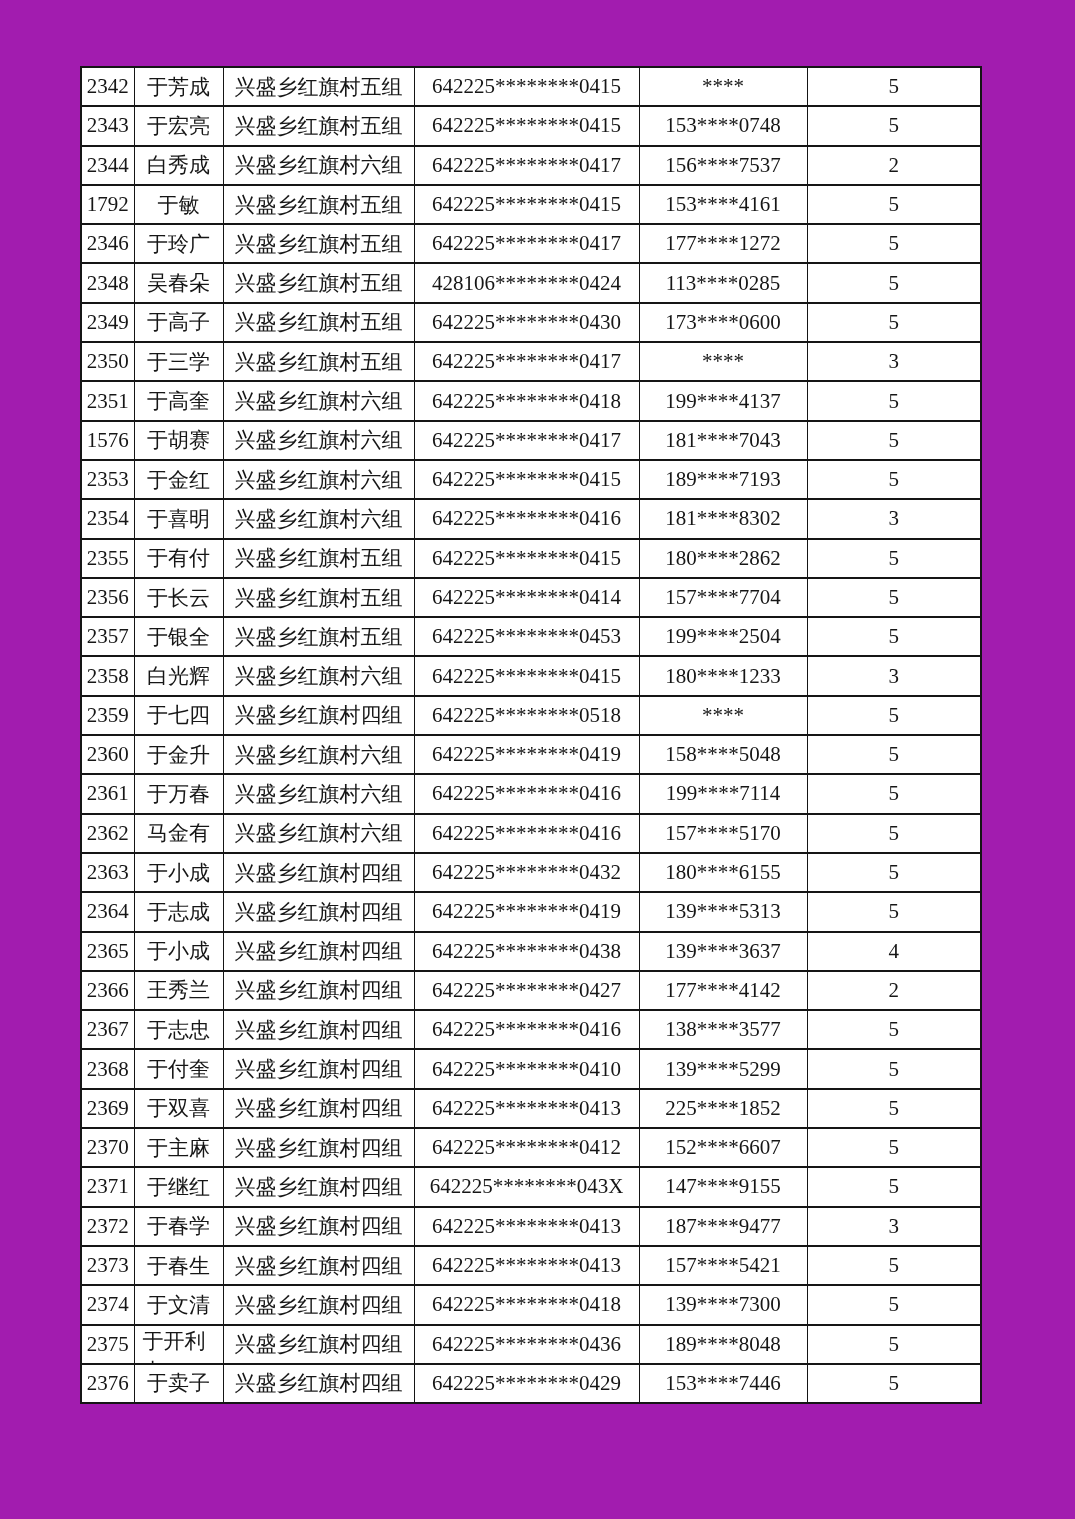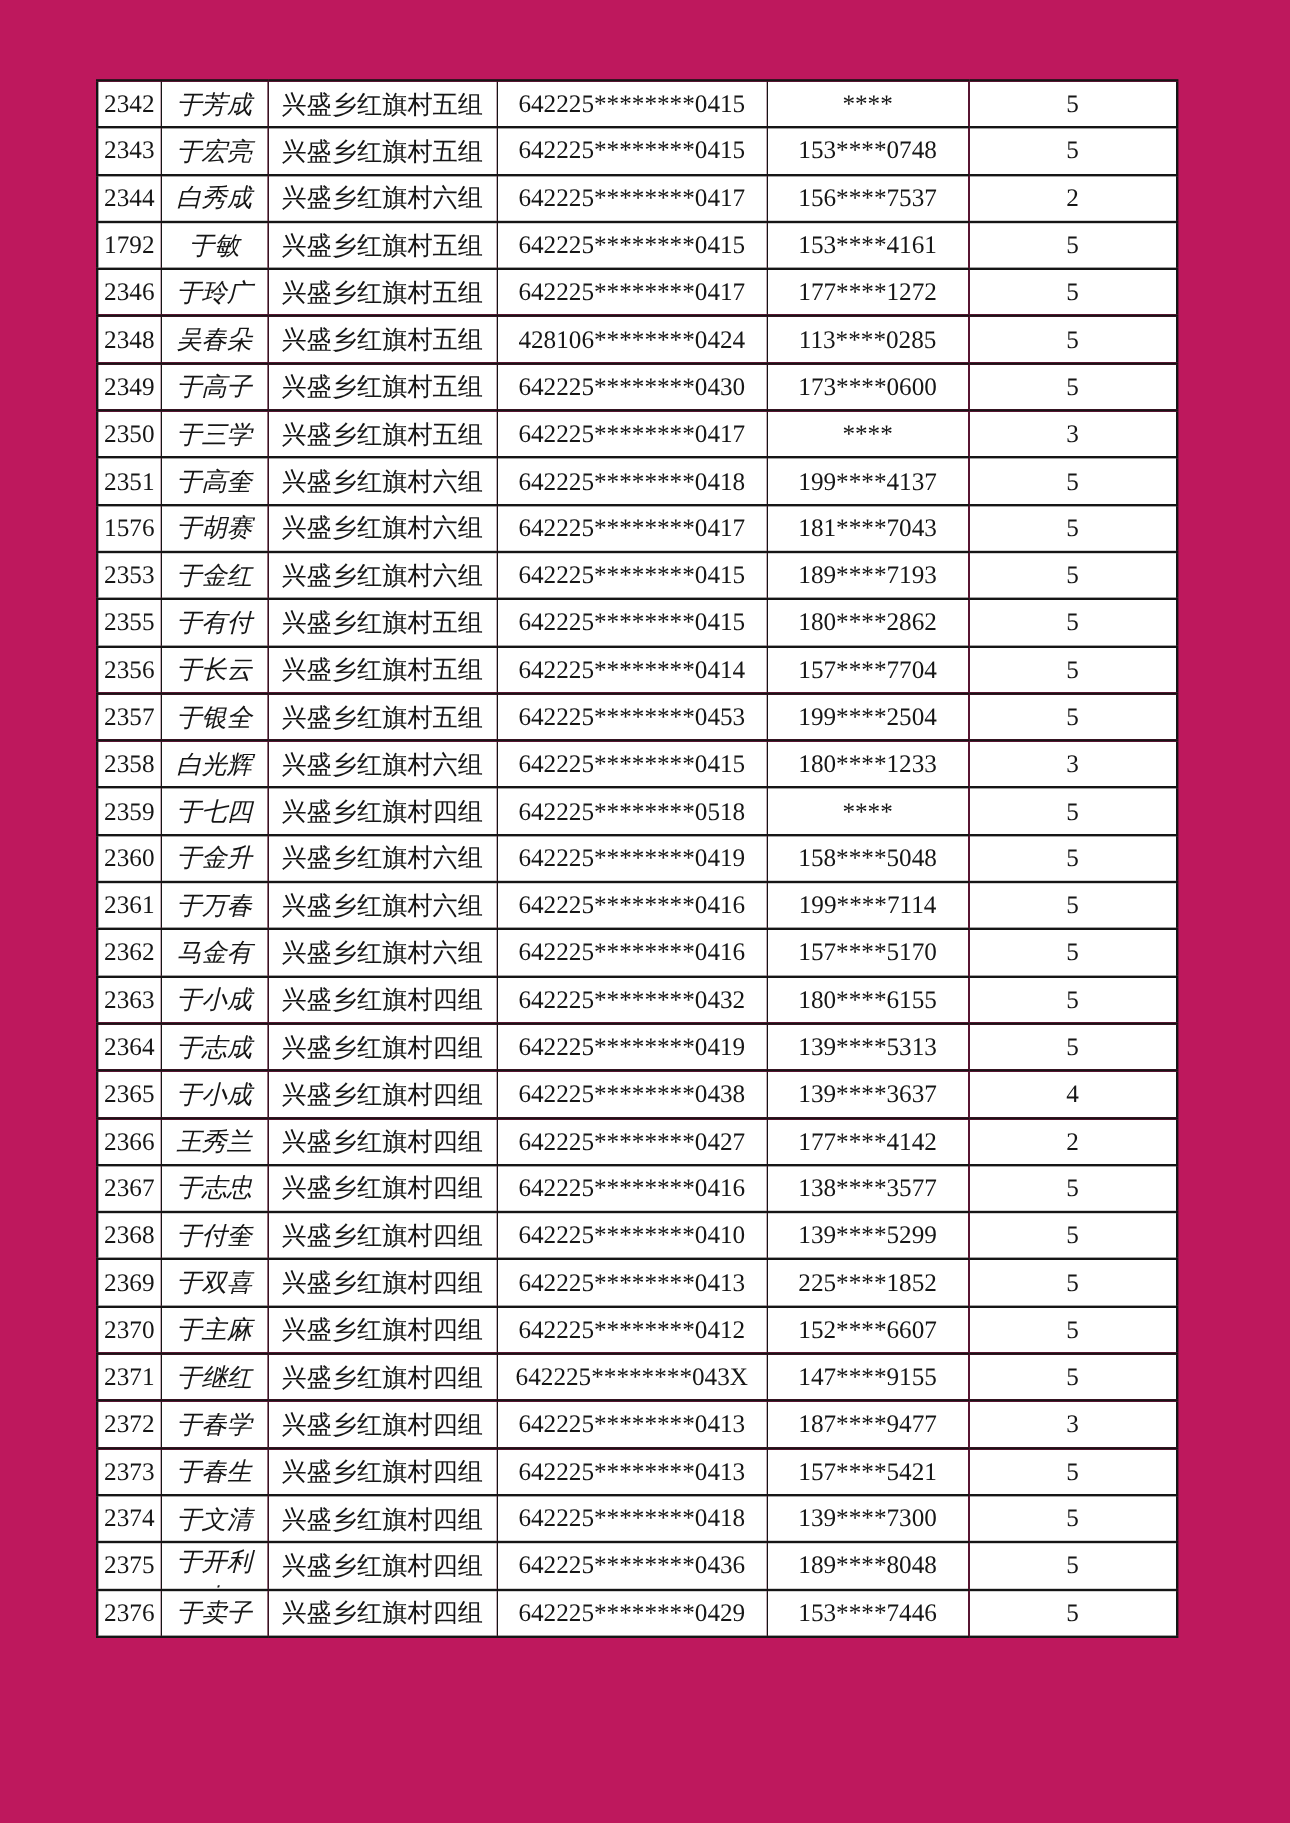--- a/index.html
+++ b/index.html
@@ -6,21 +6,21 @@
   body {
     width: 1075px;
     height: 1519px;
     background: #ffffff;
     font-family: "Liberation Serif", "DejaVu Serif", serif;
   }
   .sheet {
     position: relative;
     width: 1075px;
     height: 1519px;
-    background: #be185d;
+    background: #a21caf;
     overflow: hidden;
   }
   table.roster {
     position: absolute;
     left: 80px;
     top: 66px;
     width: 900px;
     border-collapse: collapse;
     table-layout: fixed;
   }
@@ -45,24 +45,23 @@
   col.c-phone { width: 168px; }
   col.c-count { width: 174px; }
   .namebox {
     width: 100%;
     height: 37px;
     box-sizing: border-box;
     padding: 0 8px;
     display: flex;
     align-items: center;
     justify-content: center;
-    text-align: center;
+    text-align: left;
     line-height: 30px;
     overflow: hidden;
-    font-style: italic;
   }
   
   .namebox.wrap { align-items: flex-start; }
 </style>
 </head>
 <body>
 
 <div class="sheet">
   <table class="roster">
     <colgroup>
@@ -178,20 +177,30 @@
           <td>2353</td>
           <td>
             <div class="namebox">于金红</div>
           </td>
           <td>兴盛乡红旗村六组</td>
           <td>642225********0415</td>
           <td>189****7193</td>
           <td>5</td>
         </tr>
         <tr>
+          <td>2354</td>
+          <td>
+            <div class="namebox">于喜明</div>
+          </td>
+          <td>兴盛乡红旗村六组</td>
+          <td>642225********0416</td>
+          <td>181****8302</td>
+          <td>3</td>
+        </tr>
+        <tr>
           <td>2355</td>
           <td>
             <div class="namebox">于有付</div>
           </td>
           <td>兴盛乡红旗村五组</td>
           <td>642225********0415</td>
           <td>180****2862</td>
           <td>5</td>
         </tr>
         <tr>

